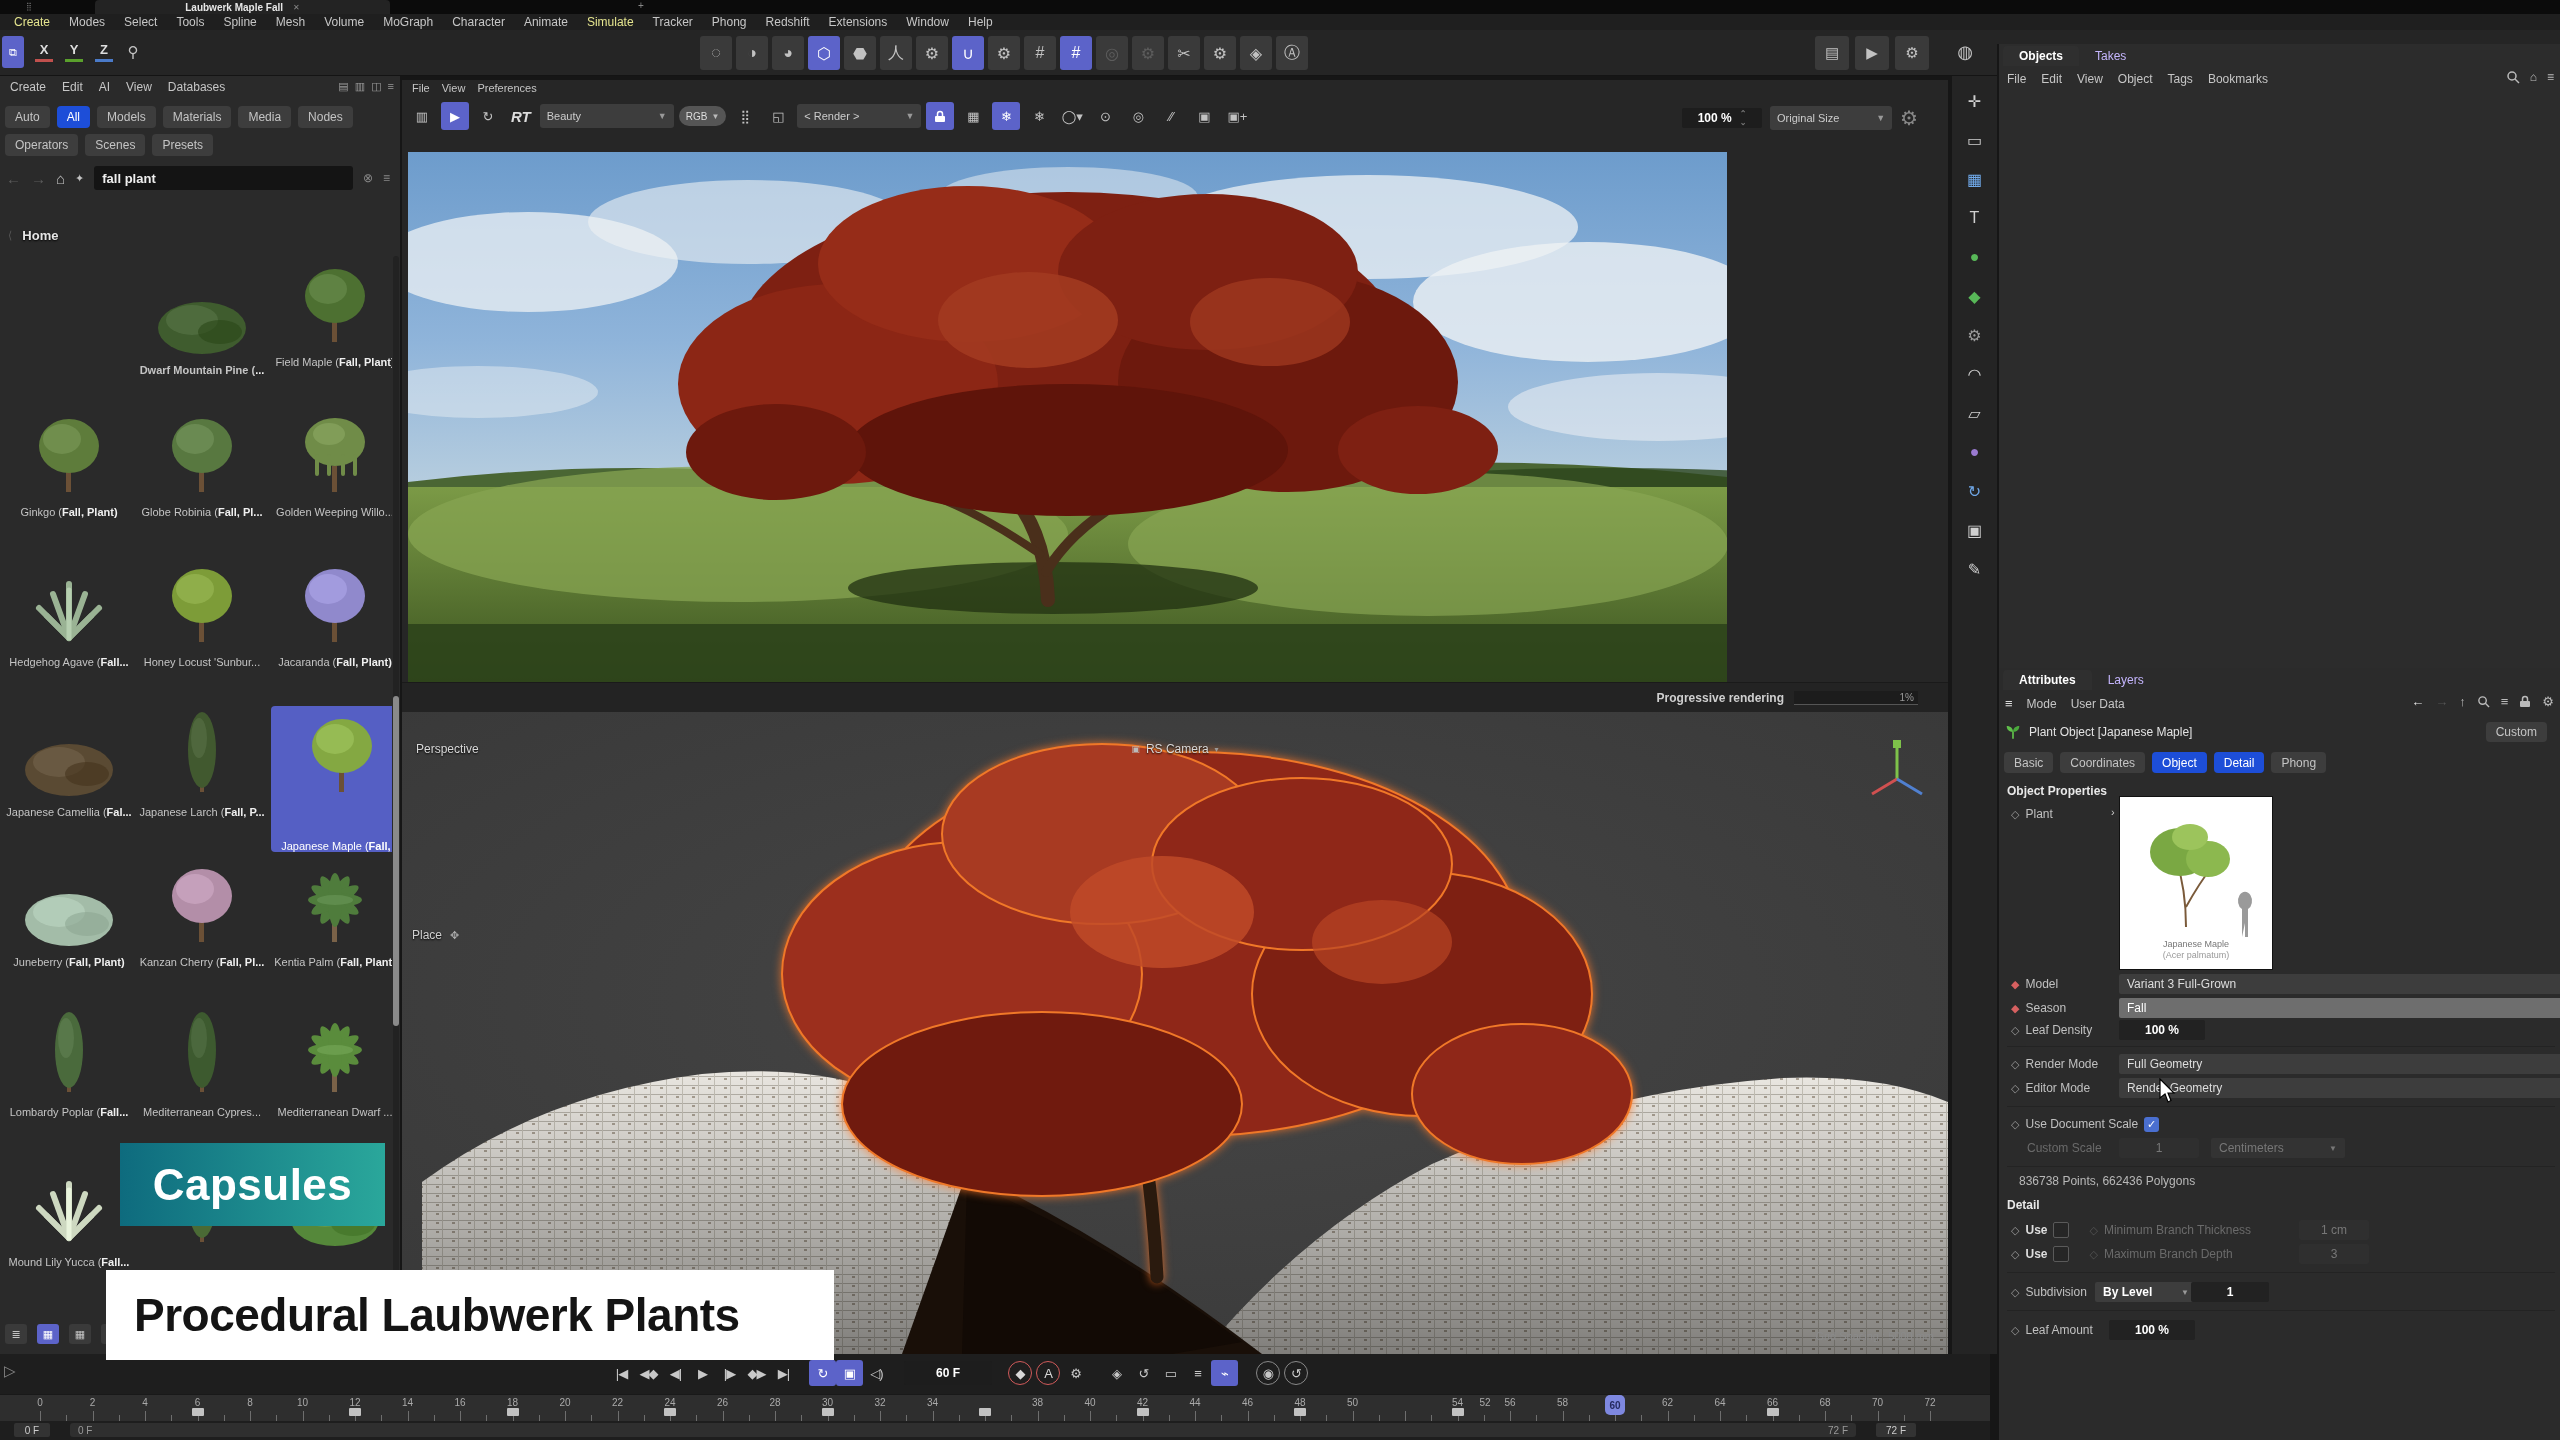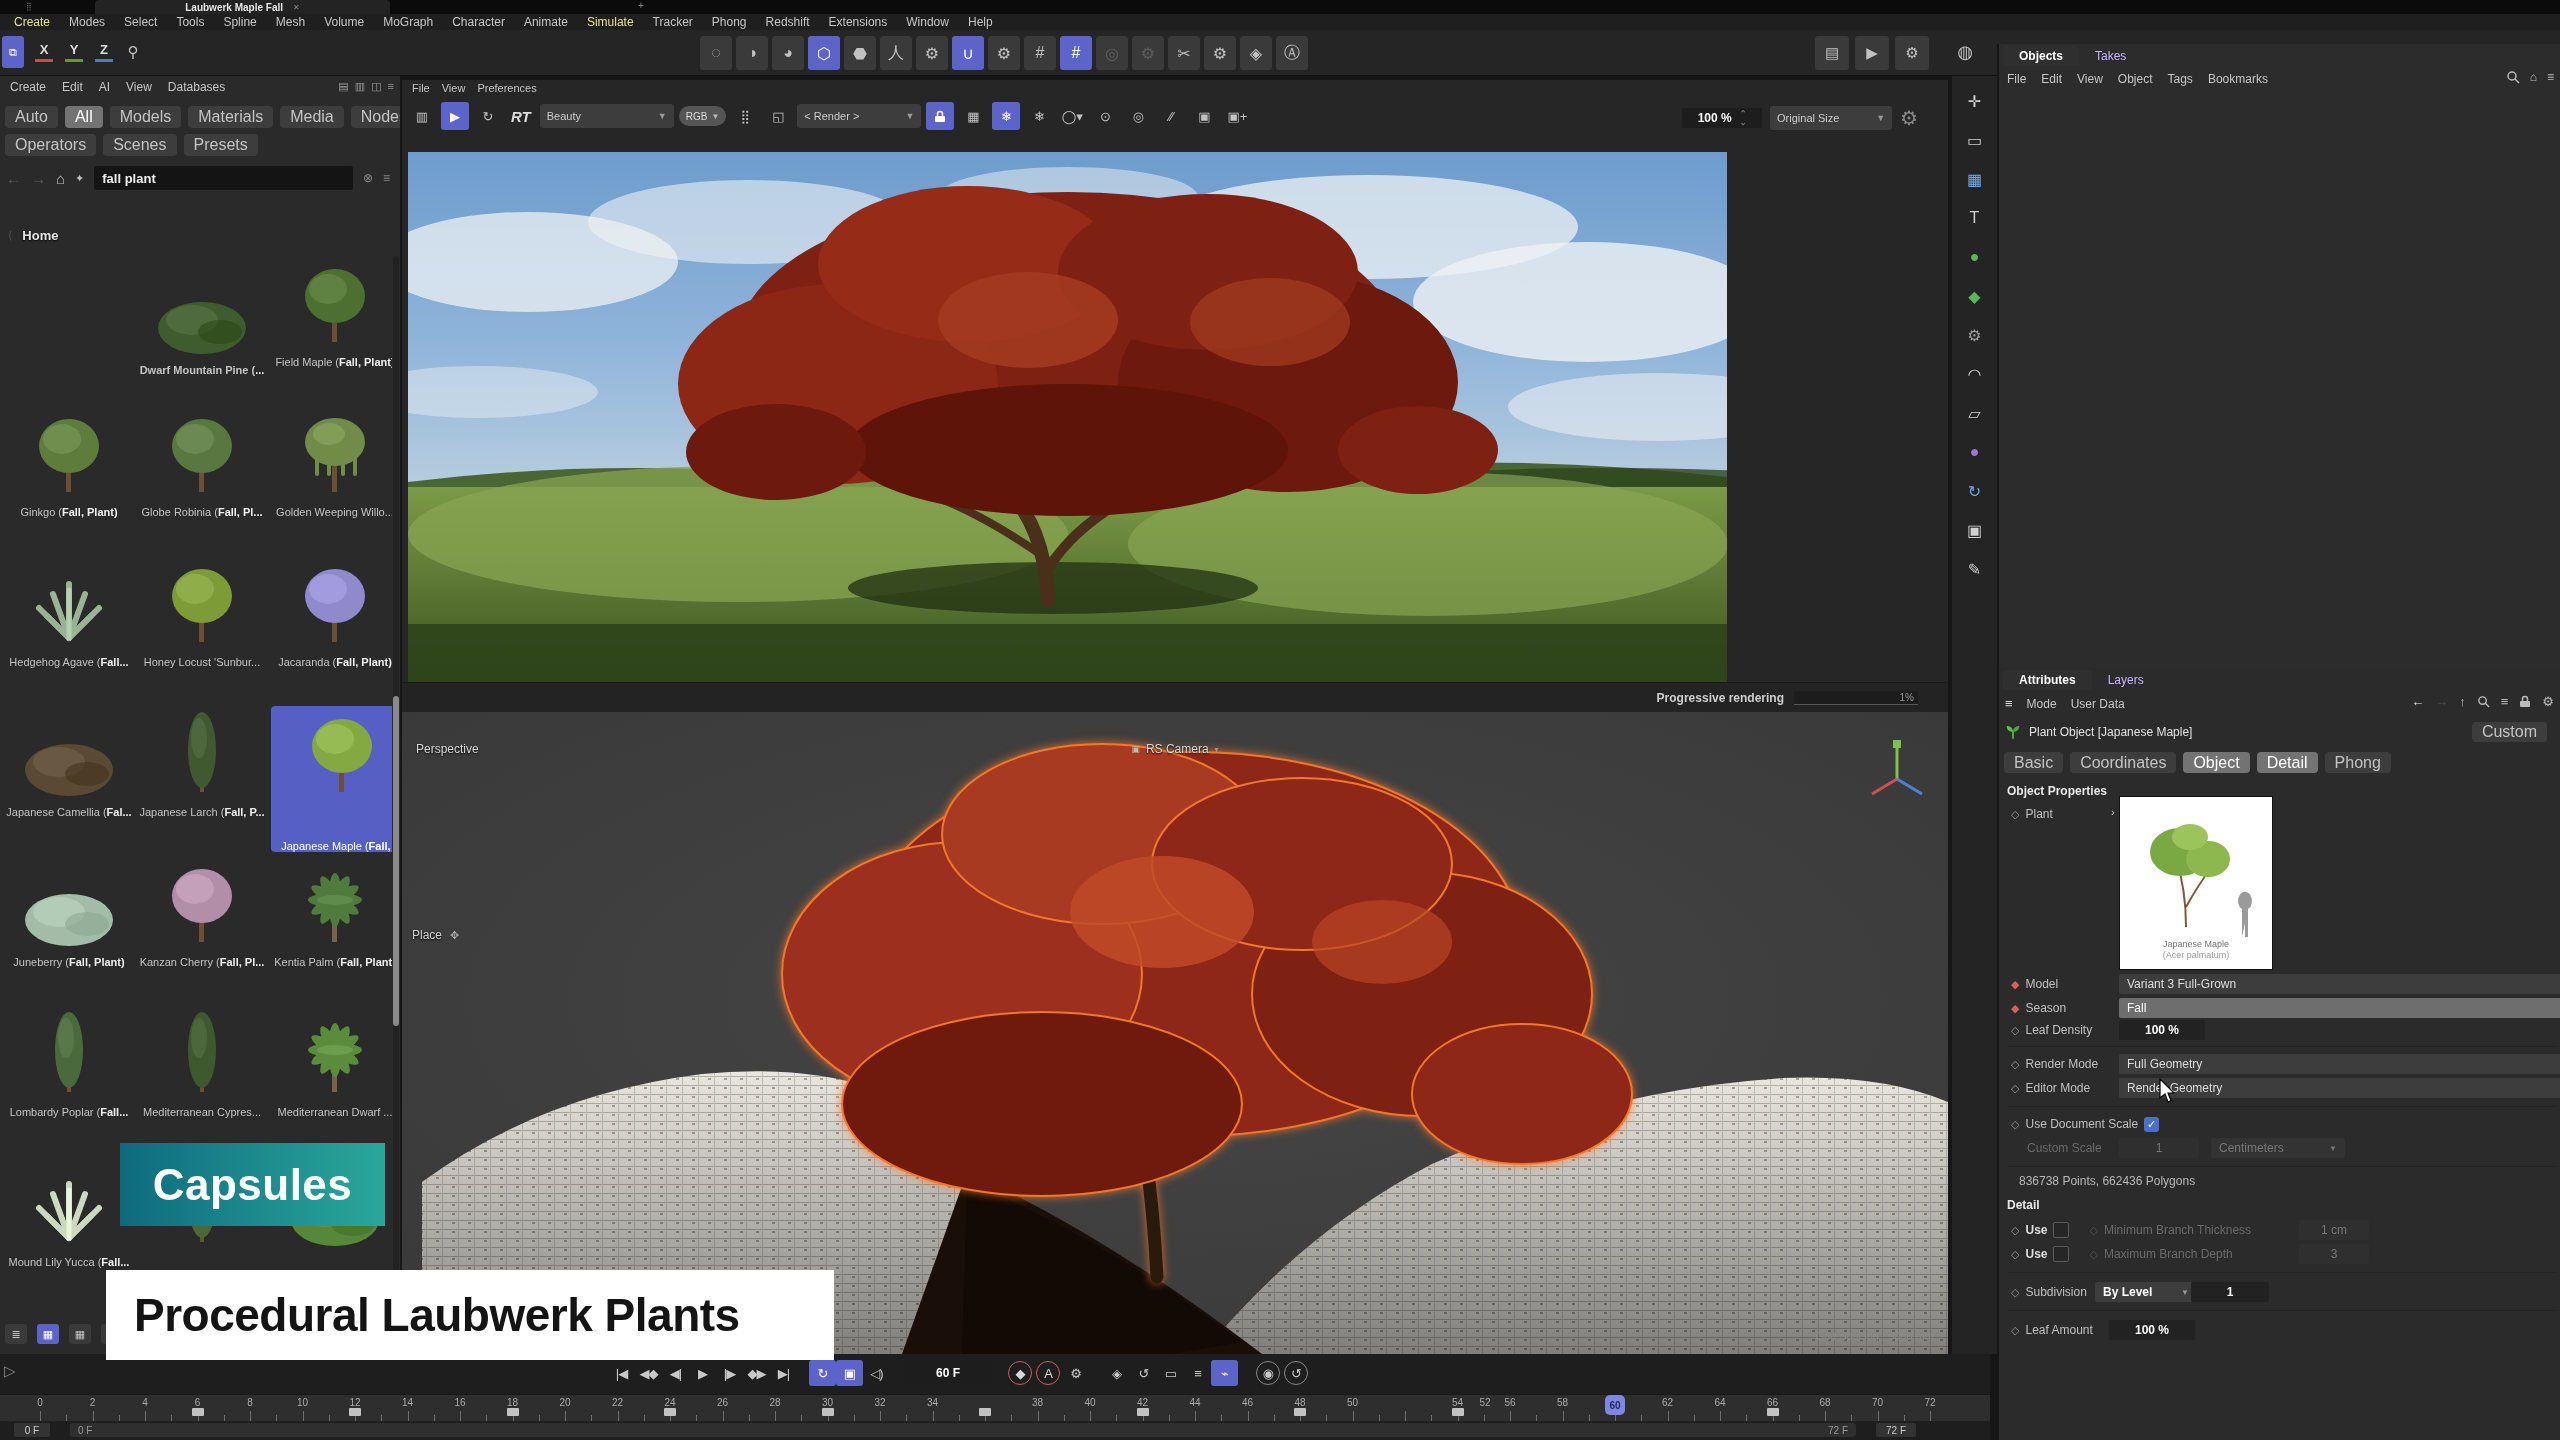--- a/index.html
+++ b/index.html
@@ -5,22 +5,22 @@
   html,body{margin:0;padding:0}
   body{width:2560px;height:1440px;background:#161616;font-family:"Liberation Sans",sans-serif;
        overflow:hidden;position:relative;color:#c8c8c8}
   .abs{position:absolute}
   .panel{position:absolute;background:#2a2a2a}
   .ibtn{display:inline-flex;align-items:center;justify-content:center;border-radius:3px;color:#c2c2c2;font-size:15px}
   .ibtn.boxed{background:#3a3a3a}
   .ibtn.active{background:#5c63c9;color:#fff}
   .ibtn.dim{color:#5c5c5c}
   .chip{display:inline-flex;align-items:center;justify-content:center;background:#3d3d3d;color:#c4c4c4;
-        border-radius:4px;font-size:16px;padding:0 10px;height:22px;margin-right:7px}
-  .chip.active{background:#737373;color:#fff}
+        border-radius:4px;font-size:12px;padding:0 10px;height:22px;margin-right:7px}
+  .chip.active{background:#1d4ed8;color:#fff}
   .menu-item{font-size:12px;color:#c6c6c6;margin-right:19px;white-space:nowrap}
   .menu-item.accent{color:#e4e48e}
   .sel{background:#3d3d3d;color:#ccc;border-radius:3px;font-size:11px;display:inline-flex;align-items:center;
        justify-content:space-between;height:24px;padding:0 7px;gap:8px}
   .sel .arrow{color:#999;font-size:9px}
   .tabstrip{position:absolute;display:flex;font-size:12px}
   .tabstrip .tab{padding:3px 16px;color:#c4b5fd}
   .tabstrip .tab.on{color:#fff;background:#2f2f2f;border-radius:4px 4px 0 0;font-weight:bold}
   .arow{position:absolute;height:20px;display:flex;align-items:center;font-size:12px;color:#c0c0c0;gap:6px}
   .afield{position:absolute;background:#3d3d3d;height:20px;border-radius:2px;font-size:12px;color:#ddd;

